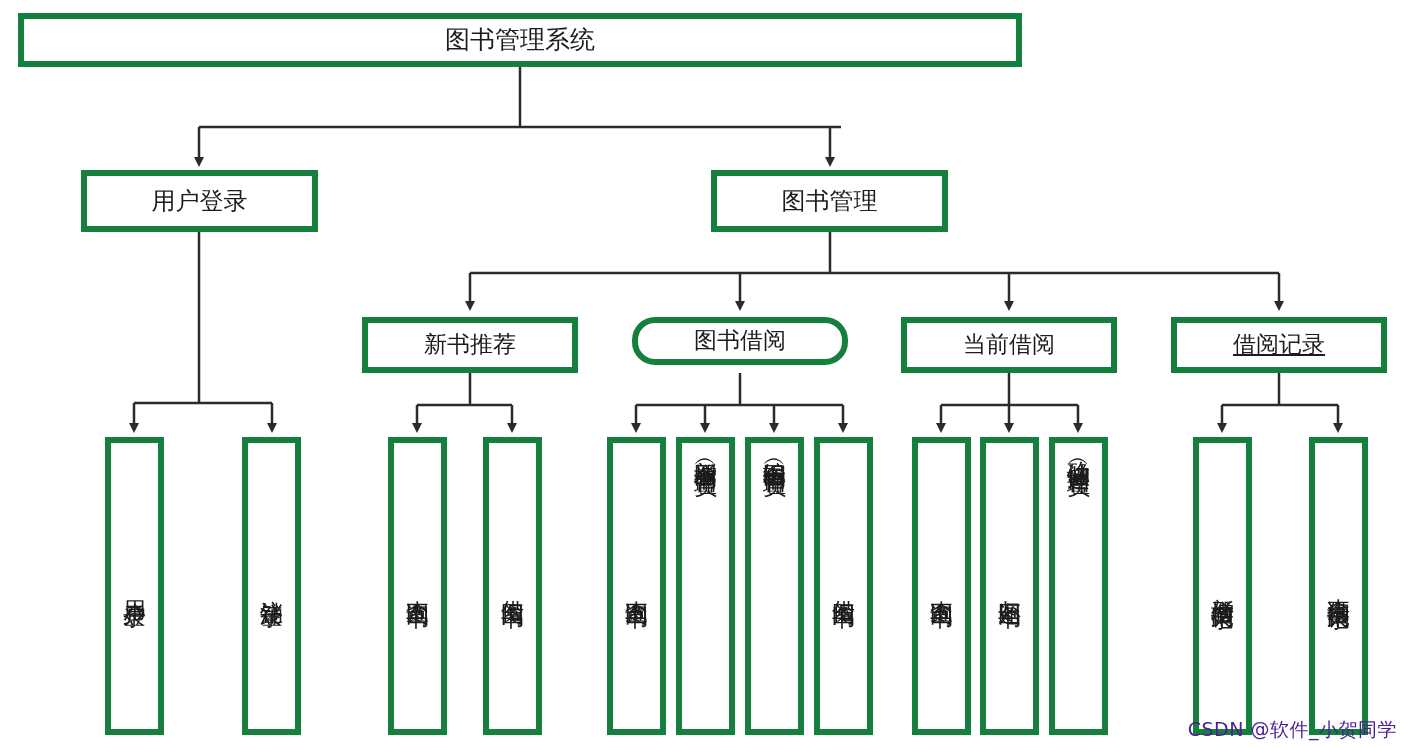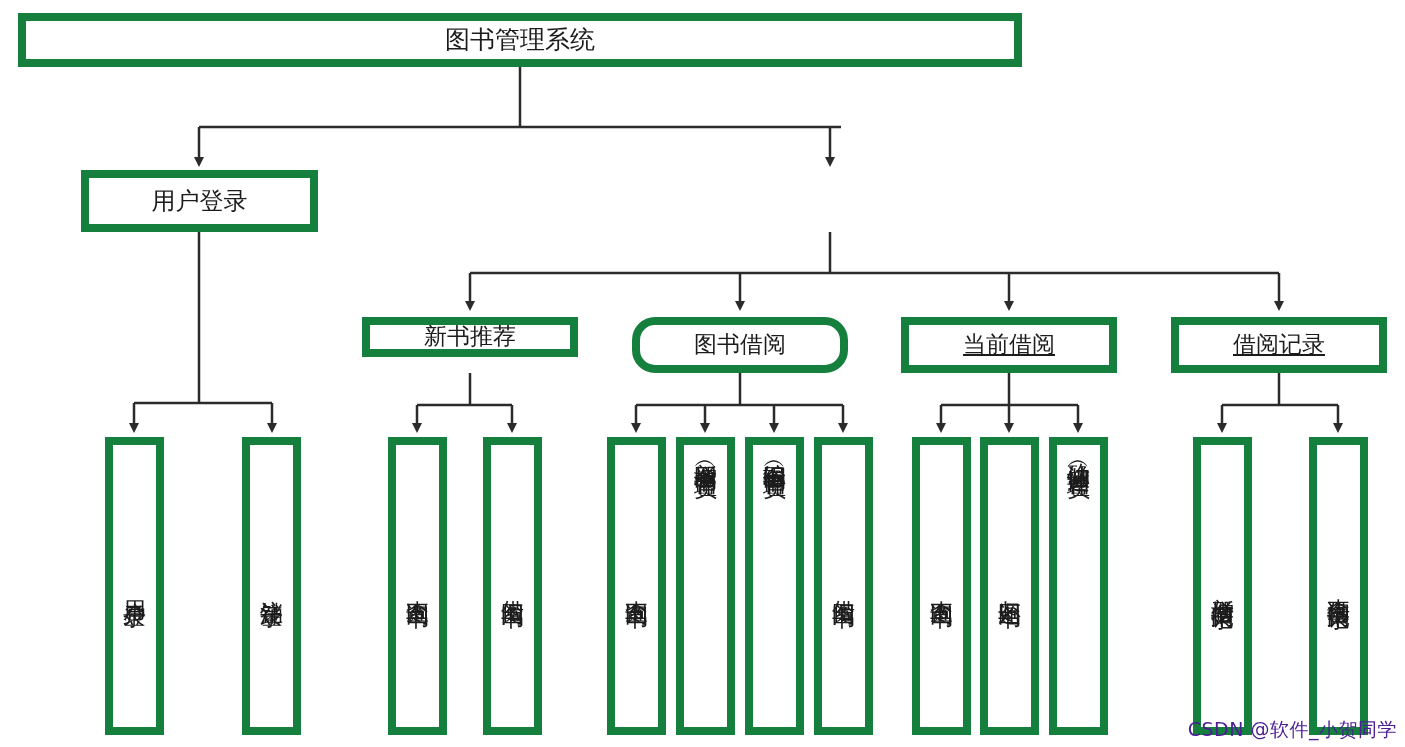--- a/index.html
+++ b/index.html
@@ -17,21 +17,21 @@
   }
   #edges{
     position:absolute;
     left:0;top:0;
     width:1405px;height:747px;
     pointer-events:none;
   }
   .node{
     position:absolute;
     box-sizing:border-box;
-    border:8px solid #15803d;
+    border:6px solid #15803d;
     background:#ffffff;
     display:flex;
     align-items:center;
     justify-content:center;
     color:#1c1c1c;
     line-height:1.18;
     z-index:2;
   }
   .node.root{
     font-size:25px;
@@ -124,28 +124,31 @@
     </g>
   </svg>
 
   <div class="node root" style="left:18px;top:13px;width:1004px;height:54px;">
     <span>图书管理系统</span>
   </div>
 
   <div class="node lvl2" style="left:81px;top:170px;width:237px;height:62px;">
     <span>用户登录</span>
   </div>
+  <div class="node lvl2" style="left:711px;top:170px;width:237px;height:62px;">
+    <span>图书管理</span>
+  </div>
 
-  <div class="node lvl3" style="left:362px;top:317px;width:216px;height:40px;">
+  <div class="node lvl3" style="left:362px;top:317px;width:216px;height:56px;">
     <span>新书推荐</span>
   </div>
-  <div class="node lvl3" style="left:632px;top:317px;width:216px;height:56px;border-radius:23px;">
+  <div class="node lvl3" style="left:632px;top:317px;width:216px;height:48px;border-radius:23px;">
     <span>图书借阅</span>
   </div>
-  <div class="node lvl3" style="left:901px;top:317px;width:216px;height:56px;text-decoration:underline;">
+  <div class="node lvl3" style="left:901px;top:317px;width:216px;height:56px;">
     <span>当前借阅</span>
   </div>
   <div class="node lvl3" style="left:1171px;top:317px;width:216px;height:56px;text-decoration:underline;">
     <span>借阅记录</span>
   </div>
 
   <div class="node leaf center-v" style="left:105px;top:437px;width:59px;height:298px;">
     <span class="vtext">用户登录</span>
   </div>
   <div class="node leaf center-v" style="left:242px;top:437px;width:59px;height:298px;">

